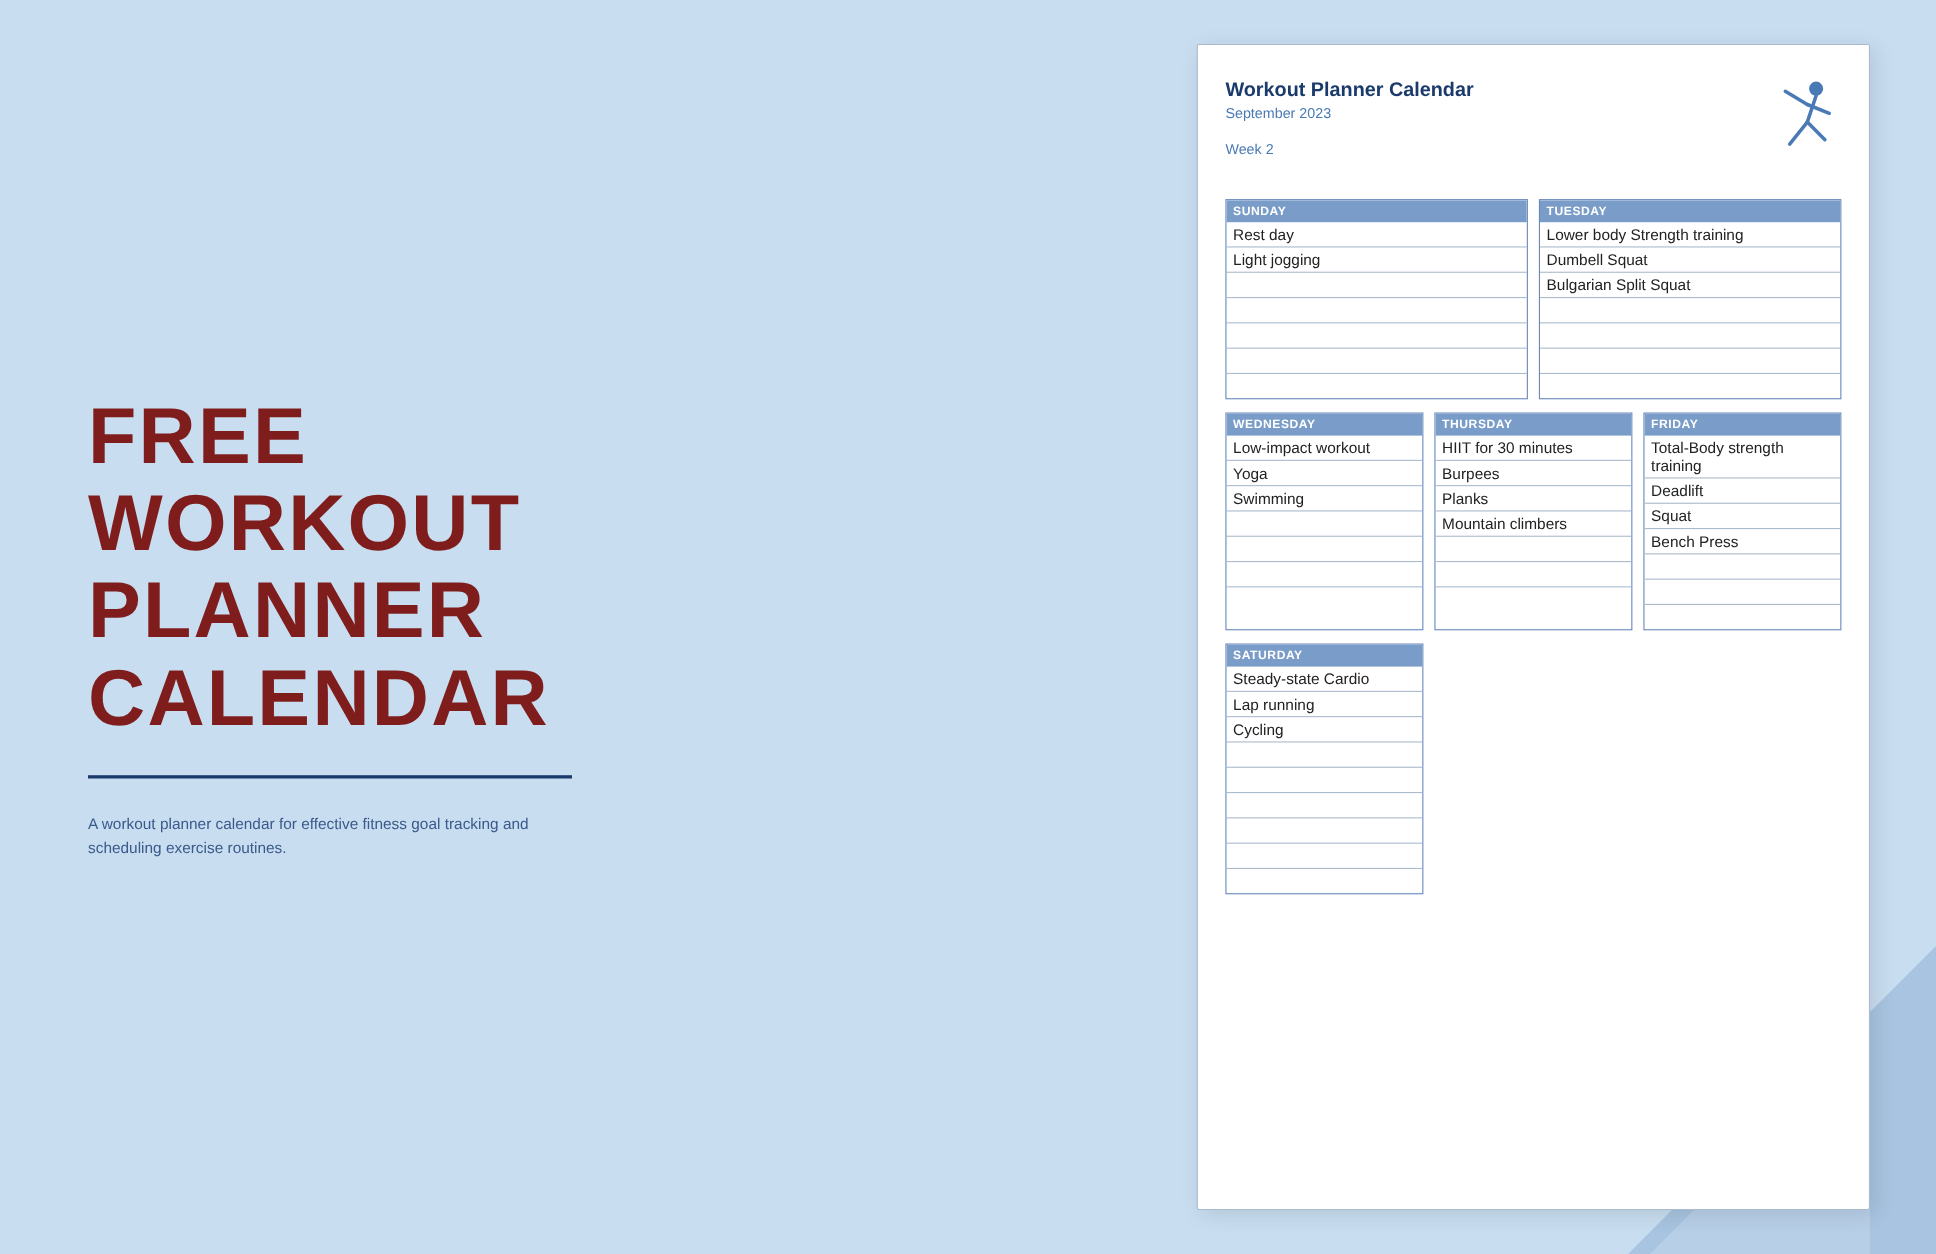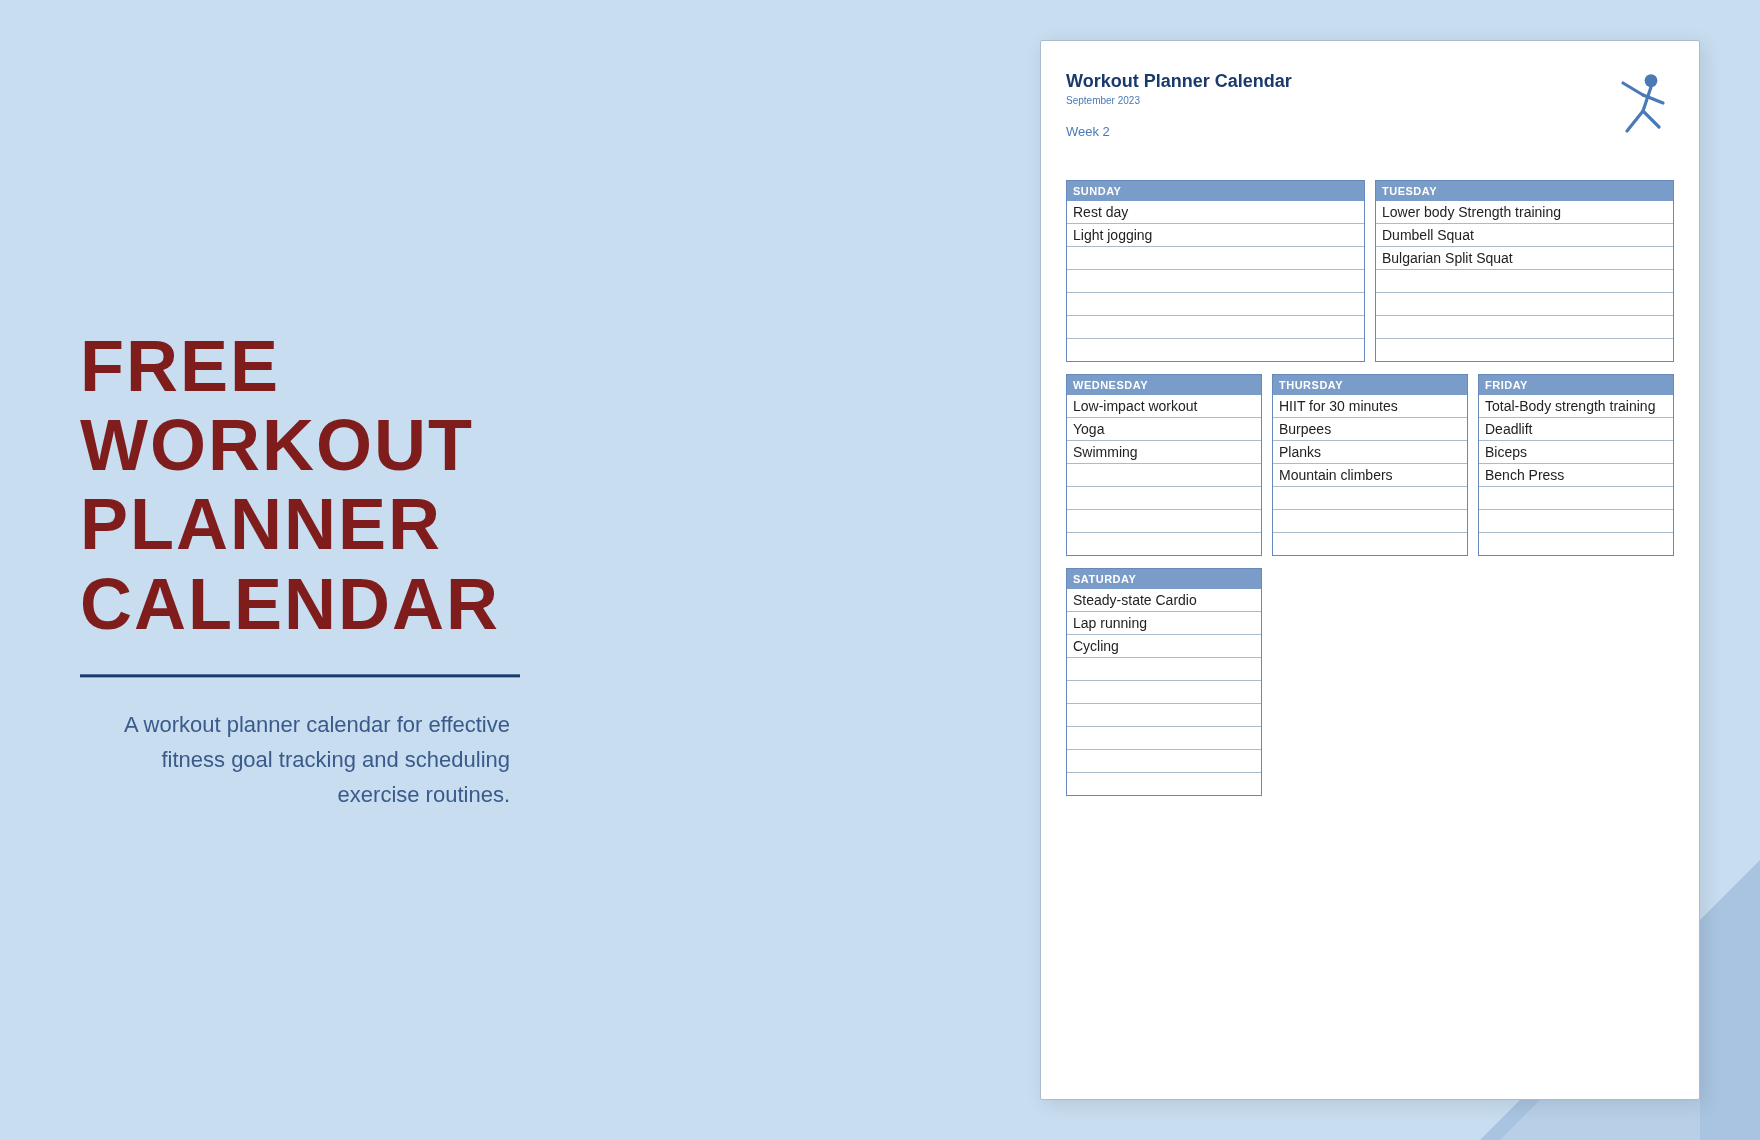--- a/index.html
+++ b/index.html
@@ -56,33 +56,33 @@
     }
 
     .divider-line {
       width: 440px;
       height: 3px;
       background-color: #1a3a6b;
       margin-bottom: 30px;
     }
 
     .subtitle {
-      font-size: 22px;
+      font-size: 14px;
       color: #3a5a8a;
       line-height: 1.6;
-      text-align: right;
+      text-align: left;
       max-width: 430px;
     }
 
     
     .document {
       position: absolute;
       right: 60px;
       top: 40px;
-      width: 660px;
+      width: 612px;
       height: 1060px;
       background: white;
       border: 1.5px solid #aabbcc;
       border-radius: 2px;
       padding: 30px 25px;
       box-shadow: 4px 4px 20px rgba(0,0,0,0.1);
     }
 
     
     .doc-header {
@@ -94,21 +94,21 @@
 
     .doc-title-block {}
 
     .doc-title {
       font-size: 18px;
       font-weight: 700;
       color: #1a3a6b;
     }
 
     .doc-subtitle {
-      font-size: 10px;
+      font-size: 13px;
       color: #4a7ab5;
       margin-top: 3px;
     }
 
     .doc-week {
       font-size: 13px;
       color: #4a7ab5;
       margin-top: 18px;
     }
 
@@ -266,21 +266,21 @@
         <div class="day-entry">Mountain climbers</div>
         <div class="day-entry empty">.</div>
         <div class="day-entry empty">.</div>
         <div class="day-entry empty">.</div>
       </div>
 
       <div class="day-box">
         <div class="day-header">FRIDAY</div>
         <div class="day-entry">Total-Body strength training</div>
         <div class="day-entry">Deadlift</div>
-        <div class="day-entry">Biceps</div>
+        <div class="day-entry">Squat</div>
         <div class="day-entry">Bench Press</div>
         <div class="day-entry empty">.</div>
         <div class="day-entry empty">.</div>
         <div class="day-entry empty">.</div>
       </div>
 
     </div>
 
     <div class="saturday-row">
 

